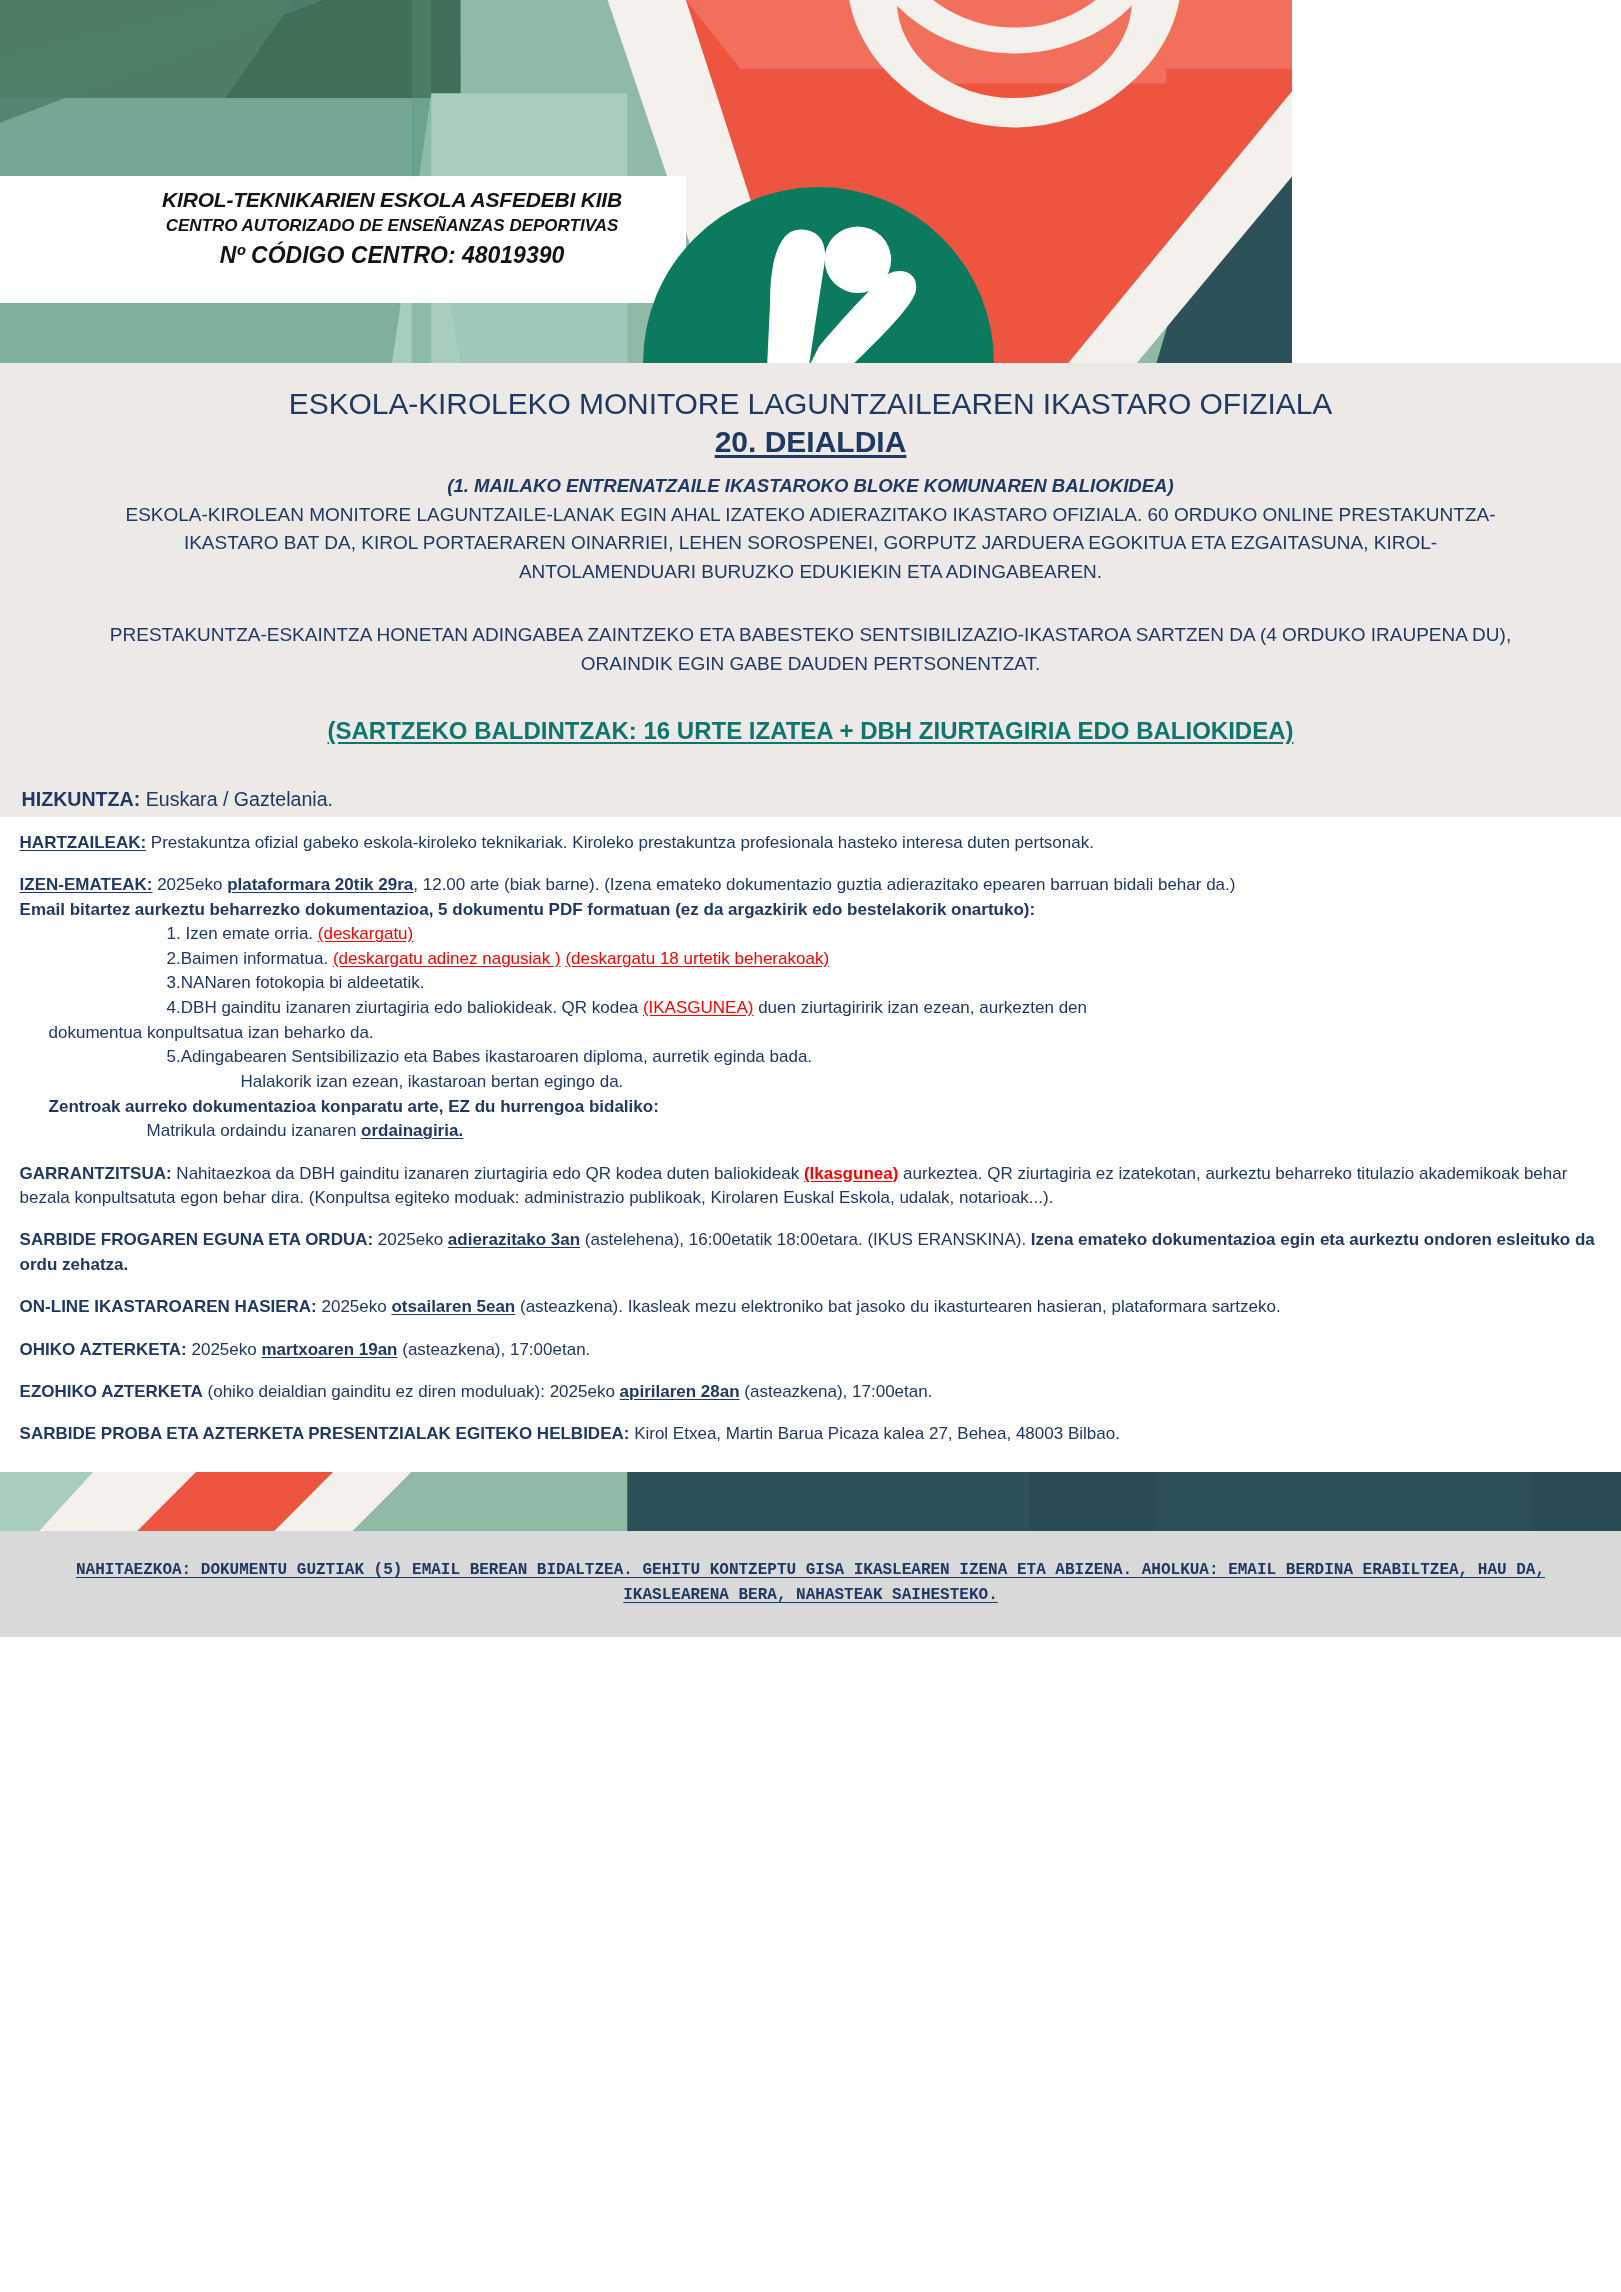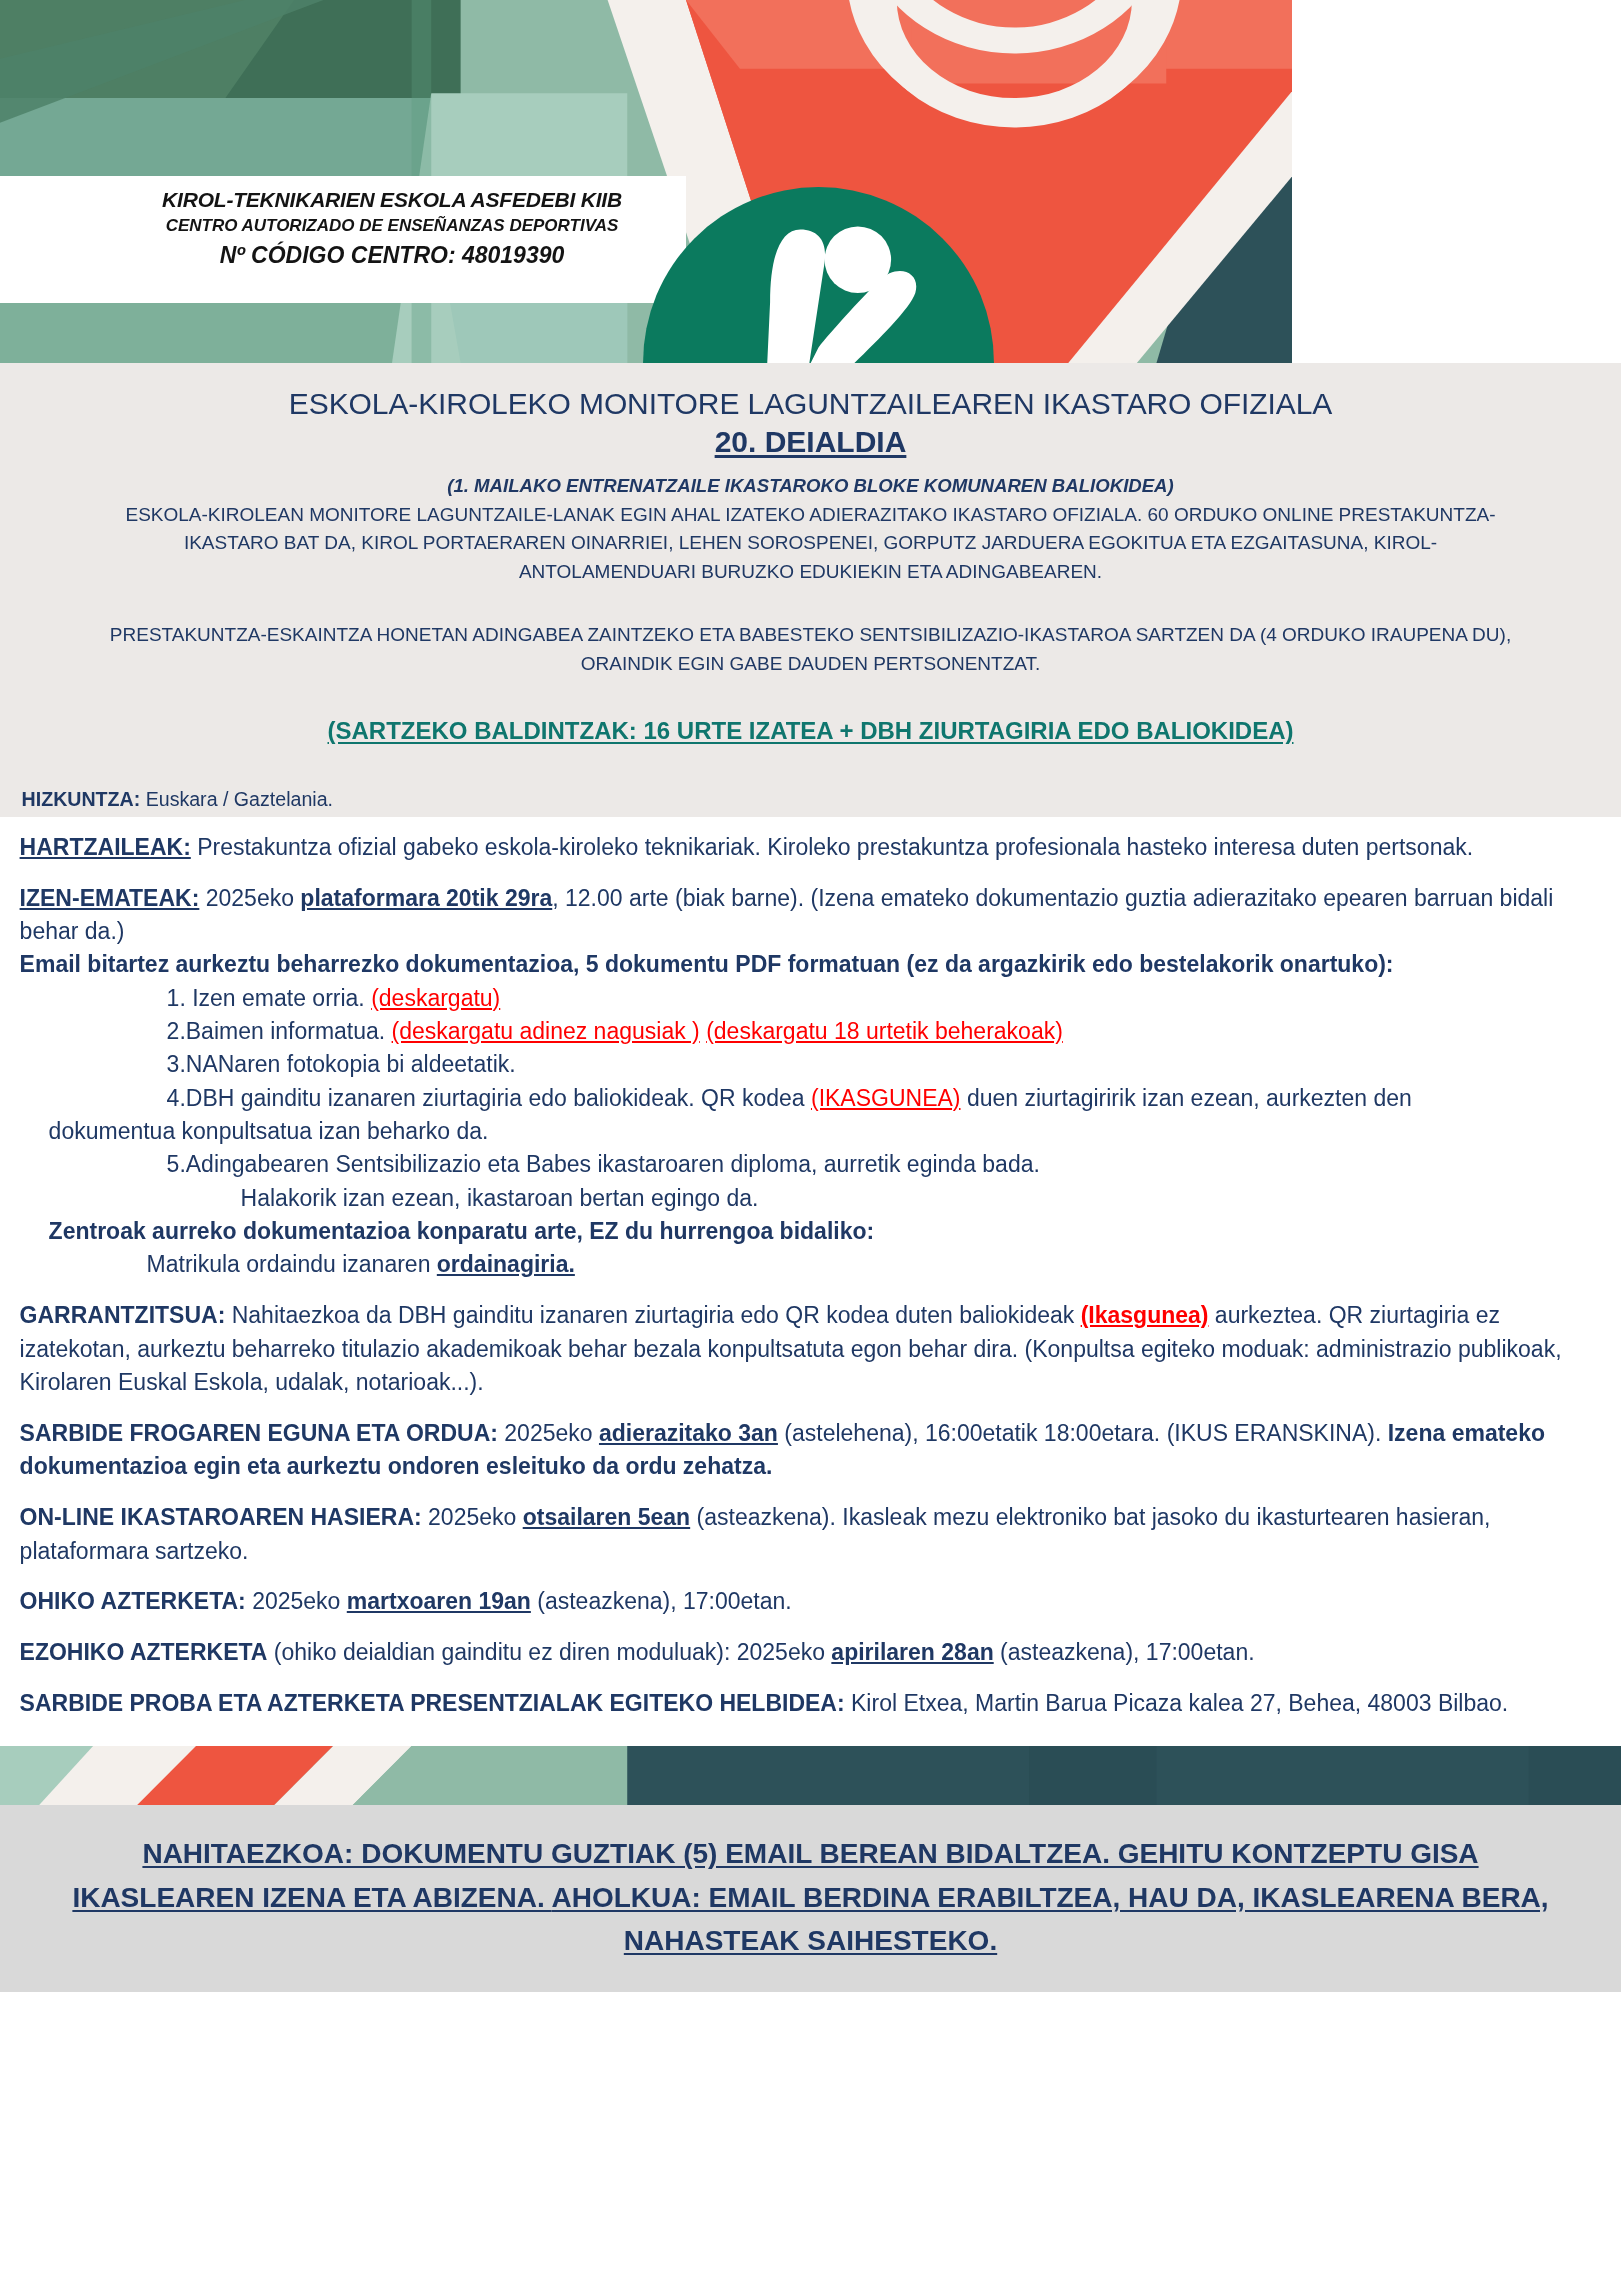--- a/index.html
+++ b/index.html
@@ -151,21 +151,21 @@
     color:#1f3864;
   }
   .meta-row .m1{width:647px;}
   .meta-row b{font-weight:bold;}
 
   
   .body-sec{
     background:#ffffff;
     padding:13.7px 19.6px 7.8px 19.6px;
     color:#1f3864;
-    font-size:23px;
+    font-size:17px;
     line-height:1.45;
   }
   .body-sec p{margin:0 0 0 0;}
   .gap{height:17.6px;}
   .ind1{padding-left:147px;}
   .ind3{padding-left:221px;}
   .ind4{padding-left:29px;}
   .ind5{padding-left:127px;}
   b{font-weight:bold;}
   u{text-decoration:underline;text-underline-offset:2px;}
@@ -191,24 +191,25 @@
   }
   .banner-bottom svg{display:block;width:1621px;height:59px;}
 
   
   .footer{
     background:#d9d9d9;
     padding:27.4px 69px 29px 69px;
     text-align:center;
   }
   .footer-text{
-    font-size:28px;
+    font-size:16px;
     font-weight:bold;
     color:#1f3864;
     line-height:1.55;
+    font-family:Liberation Mono, monospace;
   }
   .footer-text u{text-decoration:underline;text-underline-offset:2.9px;}
   .tail{height:55px;background:#ffffff;}
 </style>
 </head>
 <body>
 
 <div class="page">
 
   <div class="banner">

